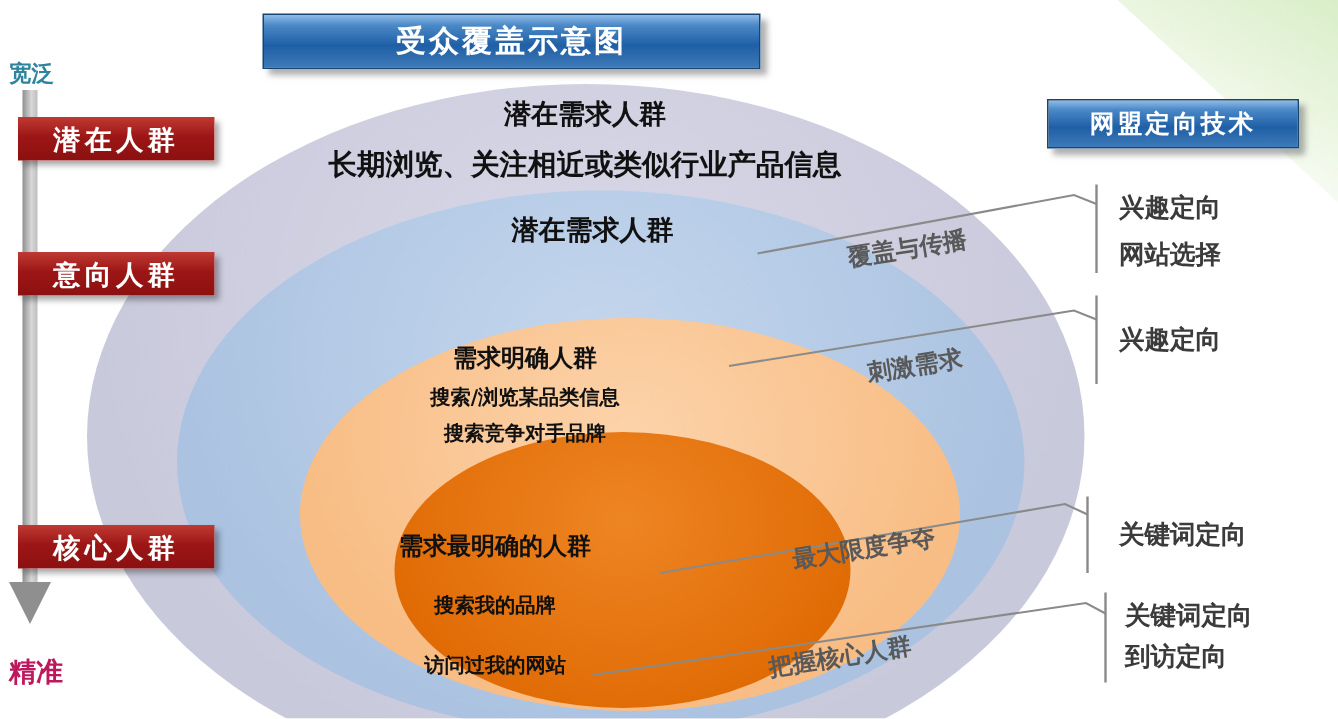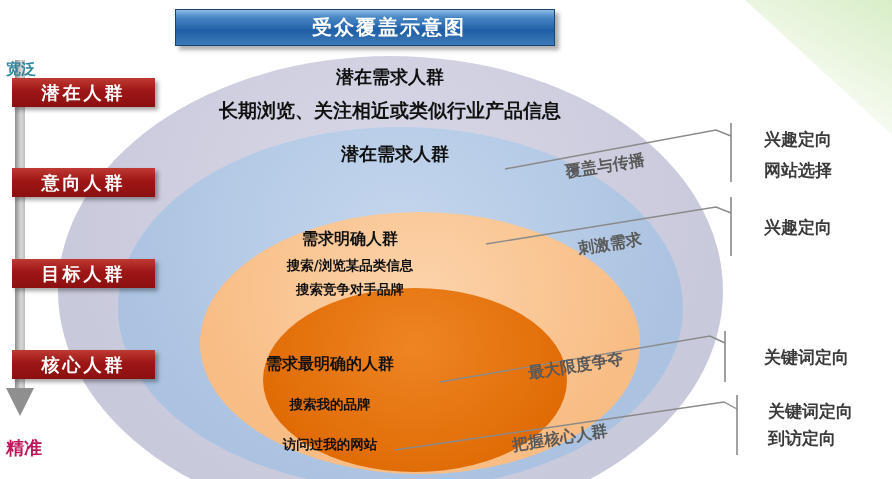--- a/index.html
+++ b/index.html
@@ -29,49 +29,49 @@
   .h16{font-size:16px;}
   .s15{font-size:19px;}
   .s14{font-size:13.5px;}
   
   .banner{
     position:absolute;display:flex;align-items:center;justify-content:center;
     background:linear-gradient(180deg,#8fbce8 0%,#4a88c6 20%,#1f5fa6 58%,#3e7ab8 100%);
     border:1px solid #17456f;box-shadow:4px 4px 4px rgba(110,110,110,.55);
     color:#fff;font-weight:bold;letter-spacing:2px;
   }
-  .banner-main{left:175px;top:9px;width:330px;height:35px;font-size:20px;padding-left:48px;}
+  .banner-main{left:175px;top:9px;width:330px;height:35px;font-size:20px;}
   .banner-right{left:698px;top:66px;width:166px;height:31px;font-size:16.5px;}
   
   .tag{
-    position:absolute;left:12px;width:143px;height:29px;
+    position:absolute;left:12px;width:131px;height:29px;
     display:flex;align-items:center;justify-content:center;
     background:linear-gradient(180deg,#bf3a33 0%,#9d1616 45%,#8c1010 100%);
     box-shadow:3px 3px 4px rgba(0,0,0,.35);
     color:#fff;font-weight:bold;font-size:18px;letter-spacing:3px;
   }
   .tag1{top:78px;} .tag2{top:168px;} .tag3{top:259px;} .tag4{top:350px;}
   
   .vbar{position:absolute;left:15px;top:60px;width:10px;height:330px;
         background:linear-gradient(90deg,#8f8f8f 0%,#d8d8d8 60%,#bdbdbd 100%);}
   .varrow{position:absolute;left:6px;top:388px;width:0;height:0;
           border-left:14px solid transparent;border-right:14px solid transparent;
           border-top:28px solid #8f8f8f;}
-  .axis-top{position:absolute;left:6px;top:40px;font-size:15px;font-weight:bold;color:#2e849c;margin-top:20px;}
+  .axis-top{position:absolute;left:6px;top:40px;font-size:15px;font-weight:bold;color:#2e849c;}
   .axis-bottom{position:absolute;left:6px;top:436px;font-size:18px;font-weight:bold;color:#be185d;}
   
   .overlay{position:absolute;left:0;top:0;width:892px;height:479px;pointer-events:none;}
   
   .diag-label{position:absolute;color:#595959;font-size:16px;font-weight:600;
               transform:rotate(-9deg);transform-origin:center;white-space:nowrap;}
   .al1{left:565px;top:156px;} .al2{left:578px;top:234px;}
   .al3{left:528px;top:356px;} .al4{left:512px;top:428px;}
   
   .target-label{position:absolute;color:#3b3b3b;font-size:17px;font-weight:bold;
-                line-height:22px;white-space:nowrap;margin-left:18px;}
+                line-height:22px;white-space:nowrap;}
   .t1a{left:746px;top:128px;} .t1b{left:746px;top:159px;}
   .t2a{left:746px;top:216px;}
   .t3a{left:746px;top:346px;}
   .t4a{left:750px;top:400px;} .t4b{left:750px;top:427px;}
 </style>
 </head>
 <body>
 
 <div class="stage">
 
@@ -95,25 +95,27 @@
   <div class="ring-text s14" style="left:215px;top:396px;width:230px;">搜索我的品牌</div>
   <div class="ring-text s14" style="left:215px;top:436px;width:230px;">访问过我的网站</div>
 
   <div class="vbar"></div>
   <div class="varrow"></div>
   <div class="axis-top">宽泛</div>
   <div class="axis-bottom">精准</div>
 
   <div class="tag tag1">潜在人群</div>
   <div class="tag tag2">意向人群</div>
-  <div class="tag tag3">目标人群</div>
   <div class="tag tag4">核心人群</div>
 
   <div class="banner banner-main">
     <span>受众覆盖示意图</span>
+  </div>
+  <div class="banner banner-right">
+    <span>网盟定向技术</span>
   </div>
 
   <svg class="overlay" viewBox="0 0 892 479">
     <g stroke="#8a8a8a" stroke-width="1.6" fill="none">
       <line x1="731" y1="123" x2="731" y2="182"></line>
       <line x1="731" y1="197" x2="731" y2="256"></line>
       <line x1="725" y1="331" x2="725" y2="382"></line>
       <line x1="737" y1="395" x2="737" y2="455"></line>
     </g>
     <g stroke="#8a8a8a" stroke-width="1.4" fill="none">

